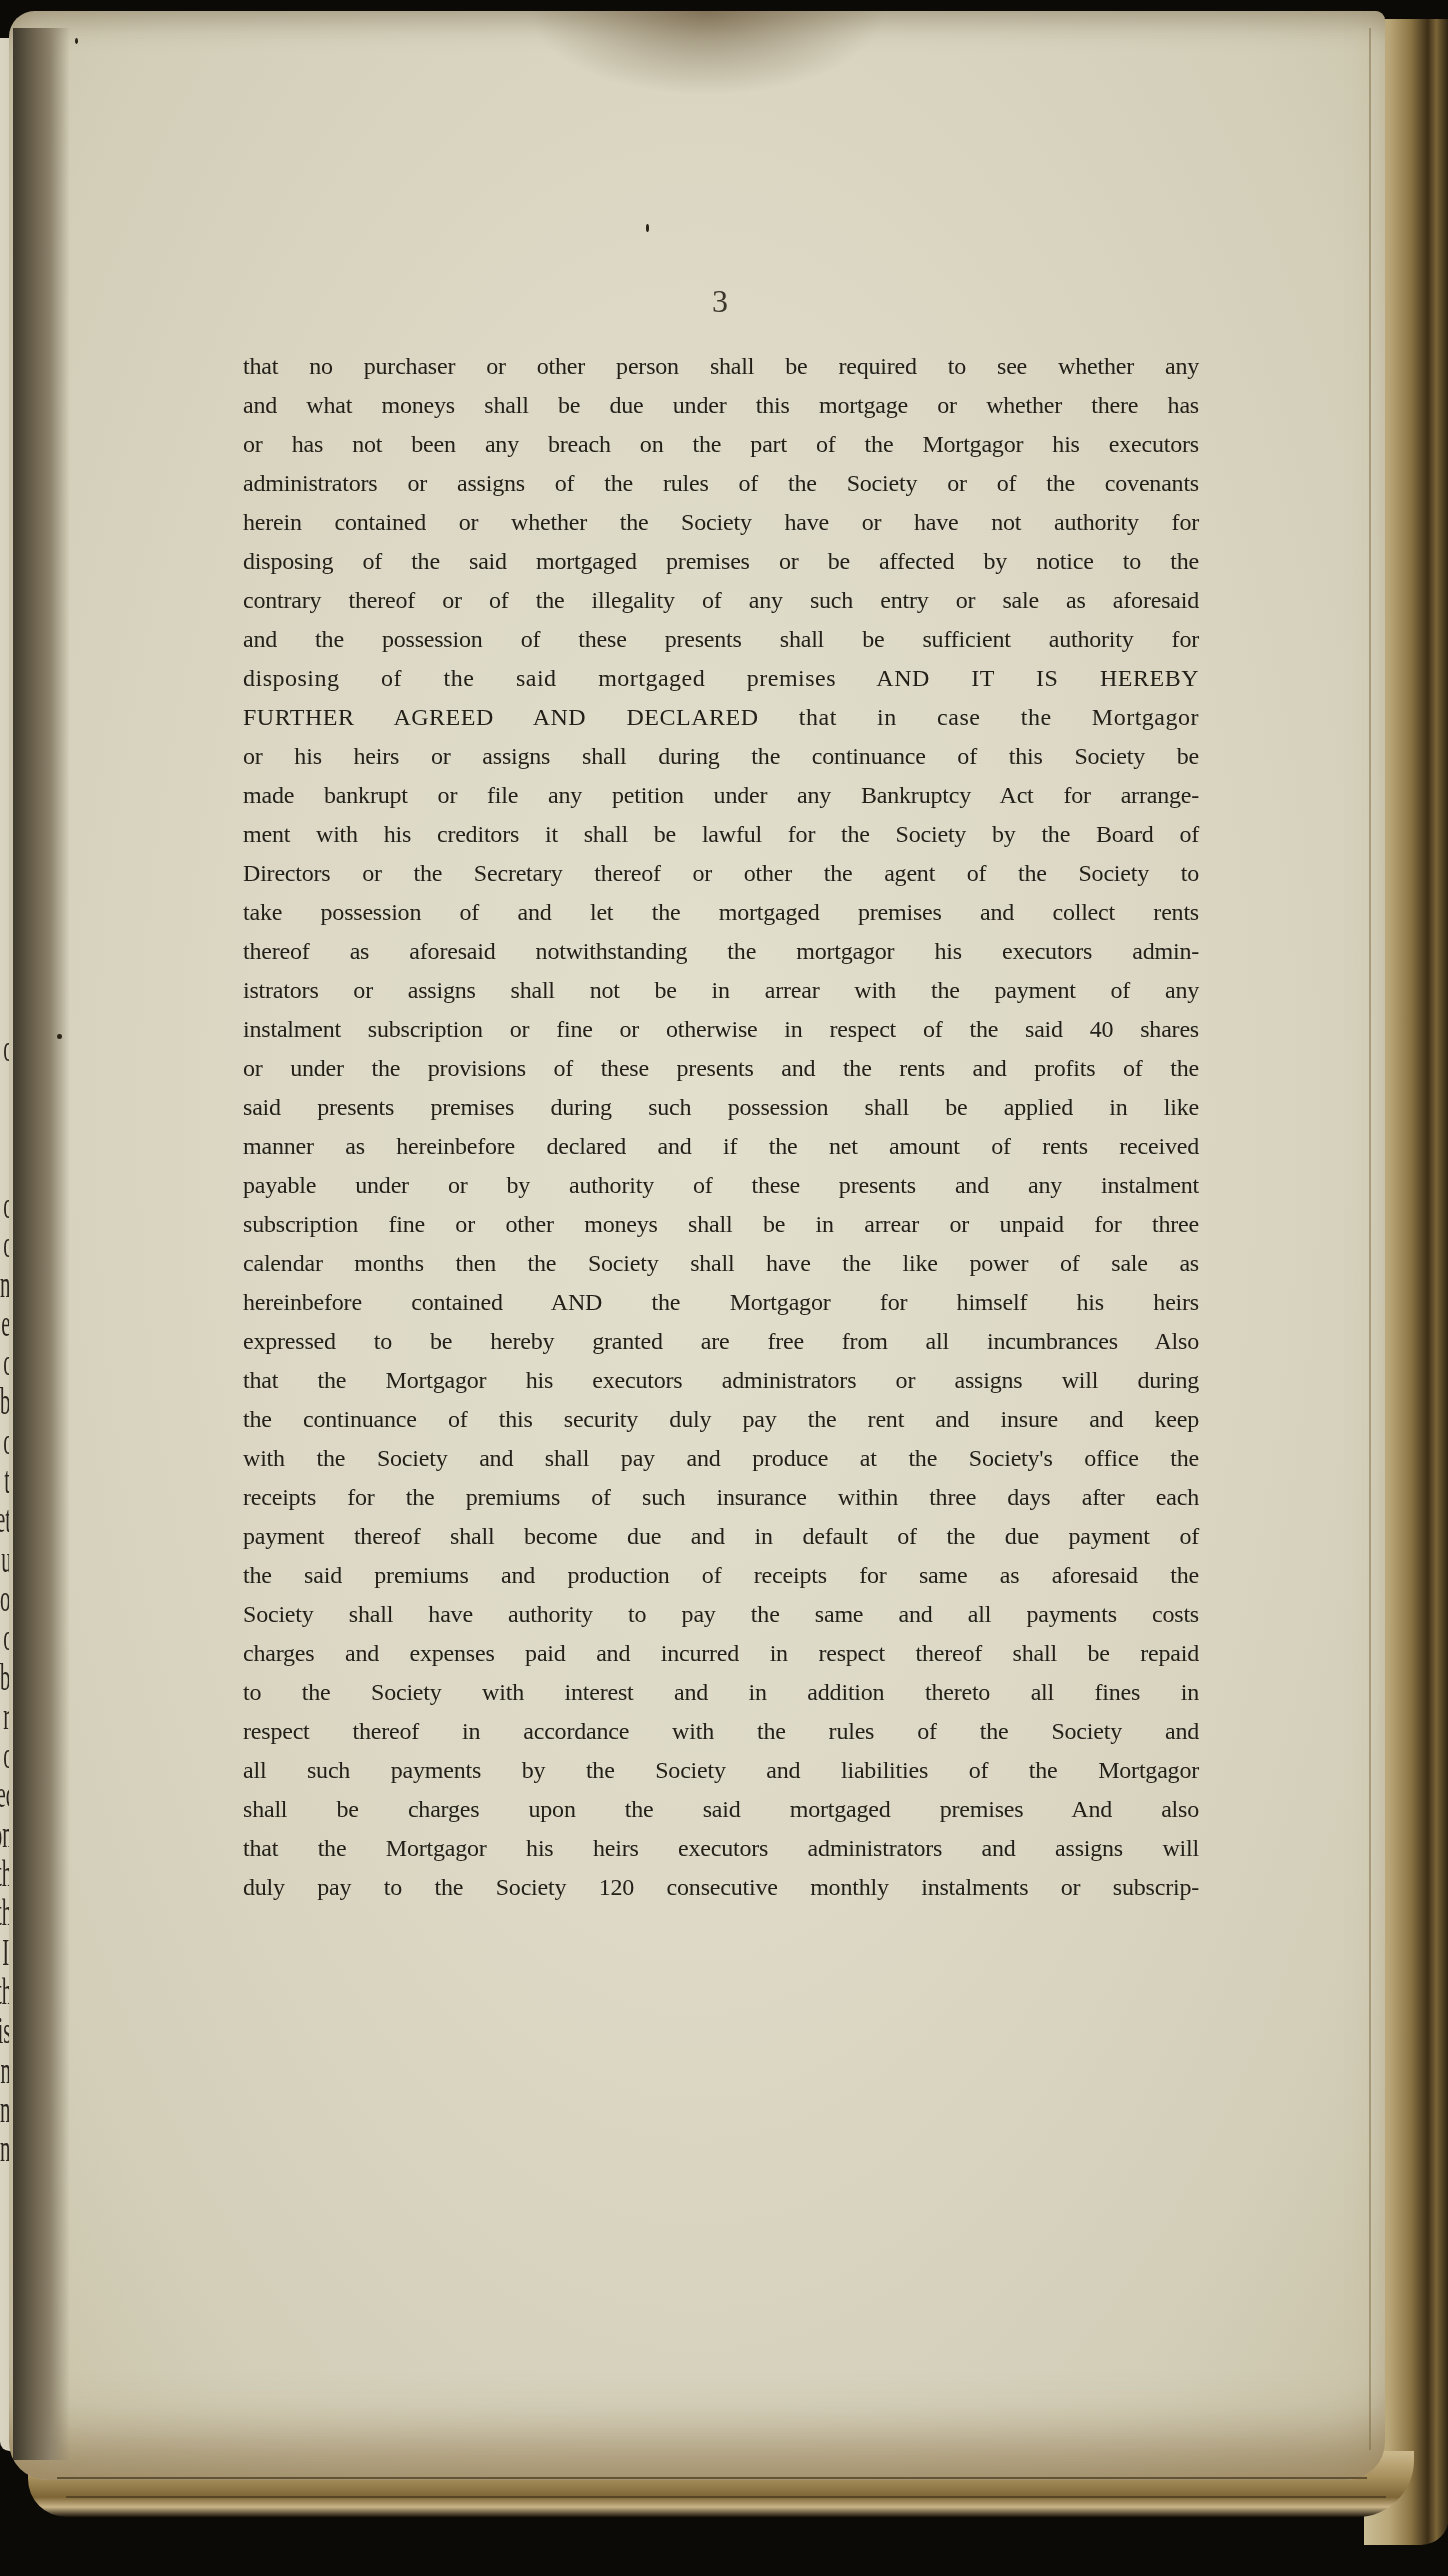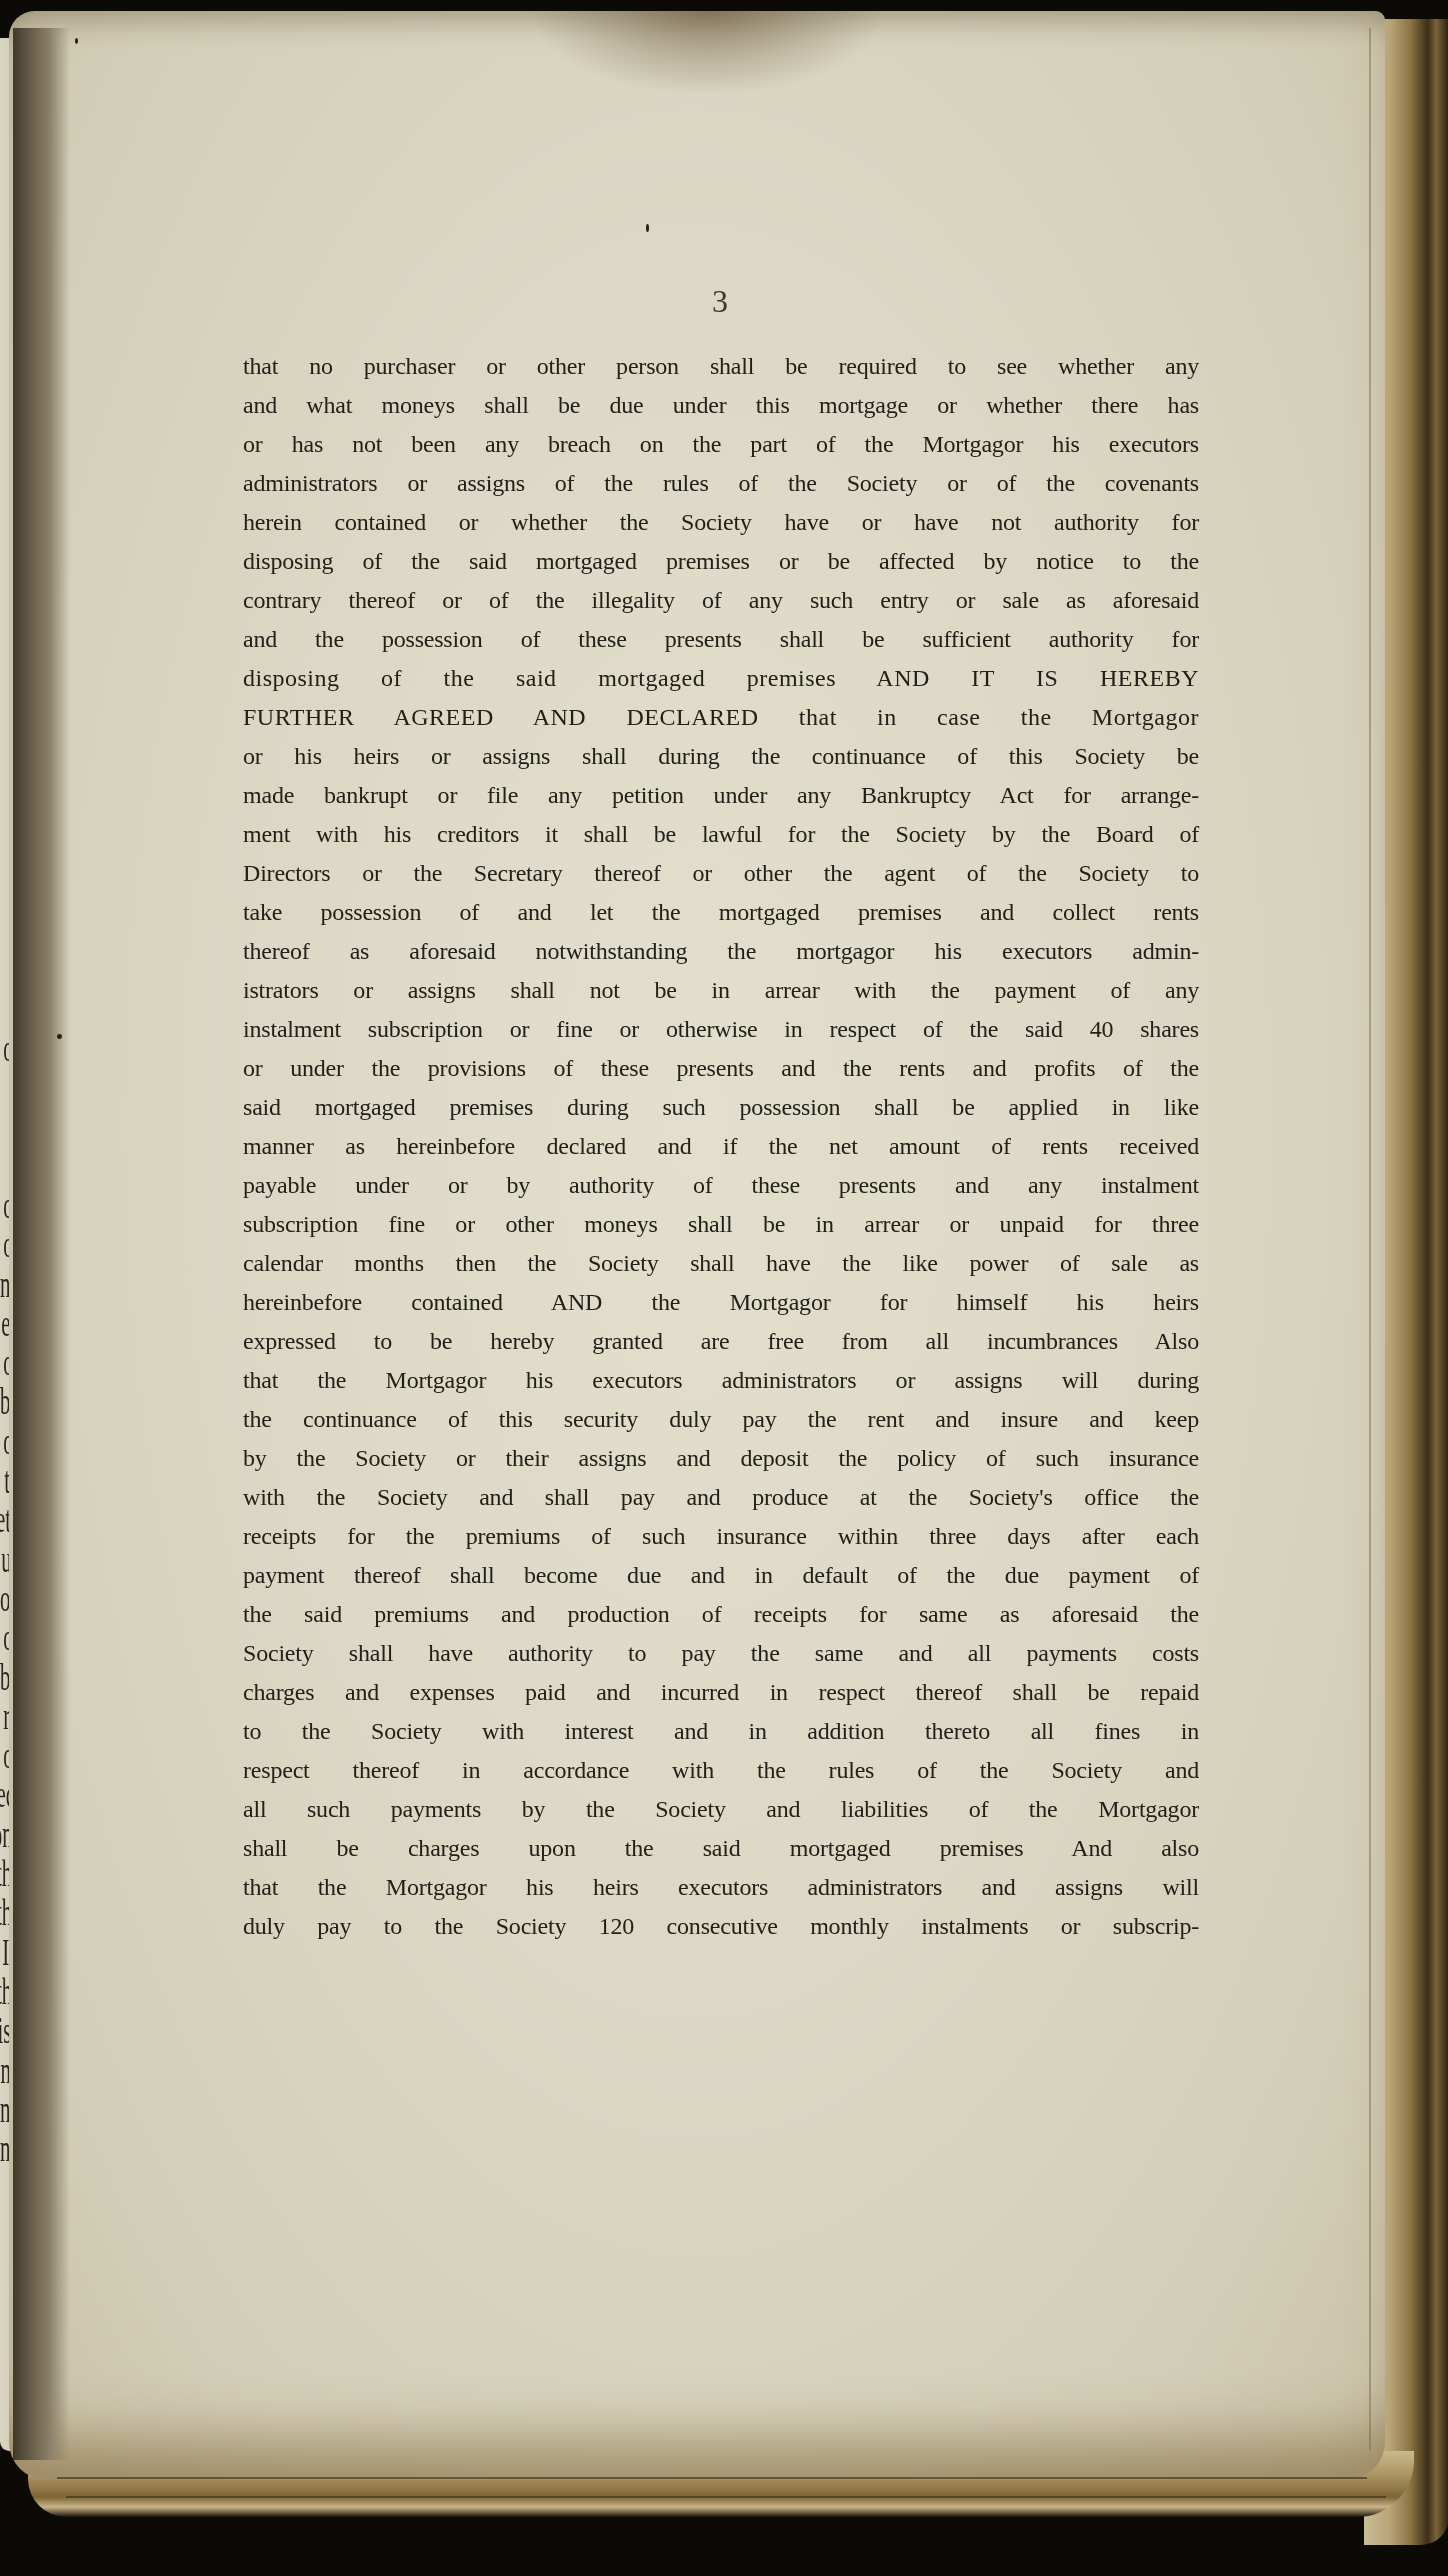--- a/index.html
+++ b/index.html
@@ -204,30 +204,29 @@
     <div class="line caps" style="display: block;">FURTHER AGREED AND DECLARED that in case the Mortgagor</div>
     <div class="line" style="display: block;">or his heirs or assigns shall during the continuance of this Society be</div>
     <div class="line" style="display: block;">made bankrupt or file any petition under any Bankruptcy Act for arrange-</div>
     <div class="line" style="display: block;">ment with his creditors it shall be lawful for the Society by the Board of</div>
     <div class="line" style="display: block;">Directors or the Secretary thereof or other the agent of the Society to</div>
     <div class="line" style="display: block;">take possession of and let the mortgaged premises and collect rents</div>
     <div class="line" style="display: block;">thereof as aforesaid notwithstanding the mortgagor his executors admin-</div>
     <div class="line" style="display: block;">istrators or assigns shall not be in arrear with the payment of any</div>
     <div class="line" style="display: block;">instalment subscription or fine or otherwise in respect of the said 40 shares</div>
     <div class="line" style="display: block;">or under the provisions of these presents and the rents and profits of the</div>
-    <div class="line" style="display: block;">said mortgaged premises during such possession shall be applied in like</div>
+    <div class="line" style="display: block;">said presents premises during such possession shall be applied in like</div>
     <div class="line" style="display: block;">manner as hereinbefore declared and if the net amount of rents received</div>
     <div class="line" style="display: block;">payable under or by authority of these presents and any instalment</div>
     <div class="line" style="display: block;">subscription fine or other moneys shall be in arrear or unpaid for three</div>
     <div class="line" style="display: block;">calendar months then the Society shall have the like power of sale as</div>
     <div class="line" style="display: block;">hereinbefore contained  AND the Mortgagor for himself his heirs</div>
     <div class="line" style="display: block;">expressed to be hereby granted are free from all incumbrances  Also</div>
     <div class="line" style="display: block;">that the Mortgagor his executors administrators or assigns will during</div>
     <div class="line" style="display: block;">the continuance of this security duly pay the rent and insure and keep</div>
-    <div class="line" style="display: block;">by the Society or their assigns and deposit the policy of such insurance</div>
     <div class="line" style="display: block;">with the Society and shall pay and produce at the Society's office the</div>
     <div class="line" style="display: block;">receipts for the premiums of such insurance within three days after each</div>
     <div class="line" style="display: block;">payment thereof shall become due and in default of the due payment of</div>
     <div class="line" style="display: block;">the said premiums and production of receipts for same as aforesaid the</div>
     <div class="line" style="display: block;">Society shall have authority to pay the same and all payments costs</div>
     <div class="line" style="display: block;">charges and expenses paid and incurred in respect thereof shall be repaid</div>
     <div class="line" style="display: block;">to the Society with interest and in addition thereto all fines in</div>
     <div class="line" style="display: block;">respect thereof in accordance with the rules of the Society and</div>
     <div class="line" style="display: block;">all such payments by the Society and liabilities of the Mortgagor</div>
     <div class="line" style="display: block;">shall be charges upon the said mortgaged premises  And also</div>

